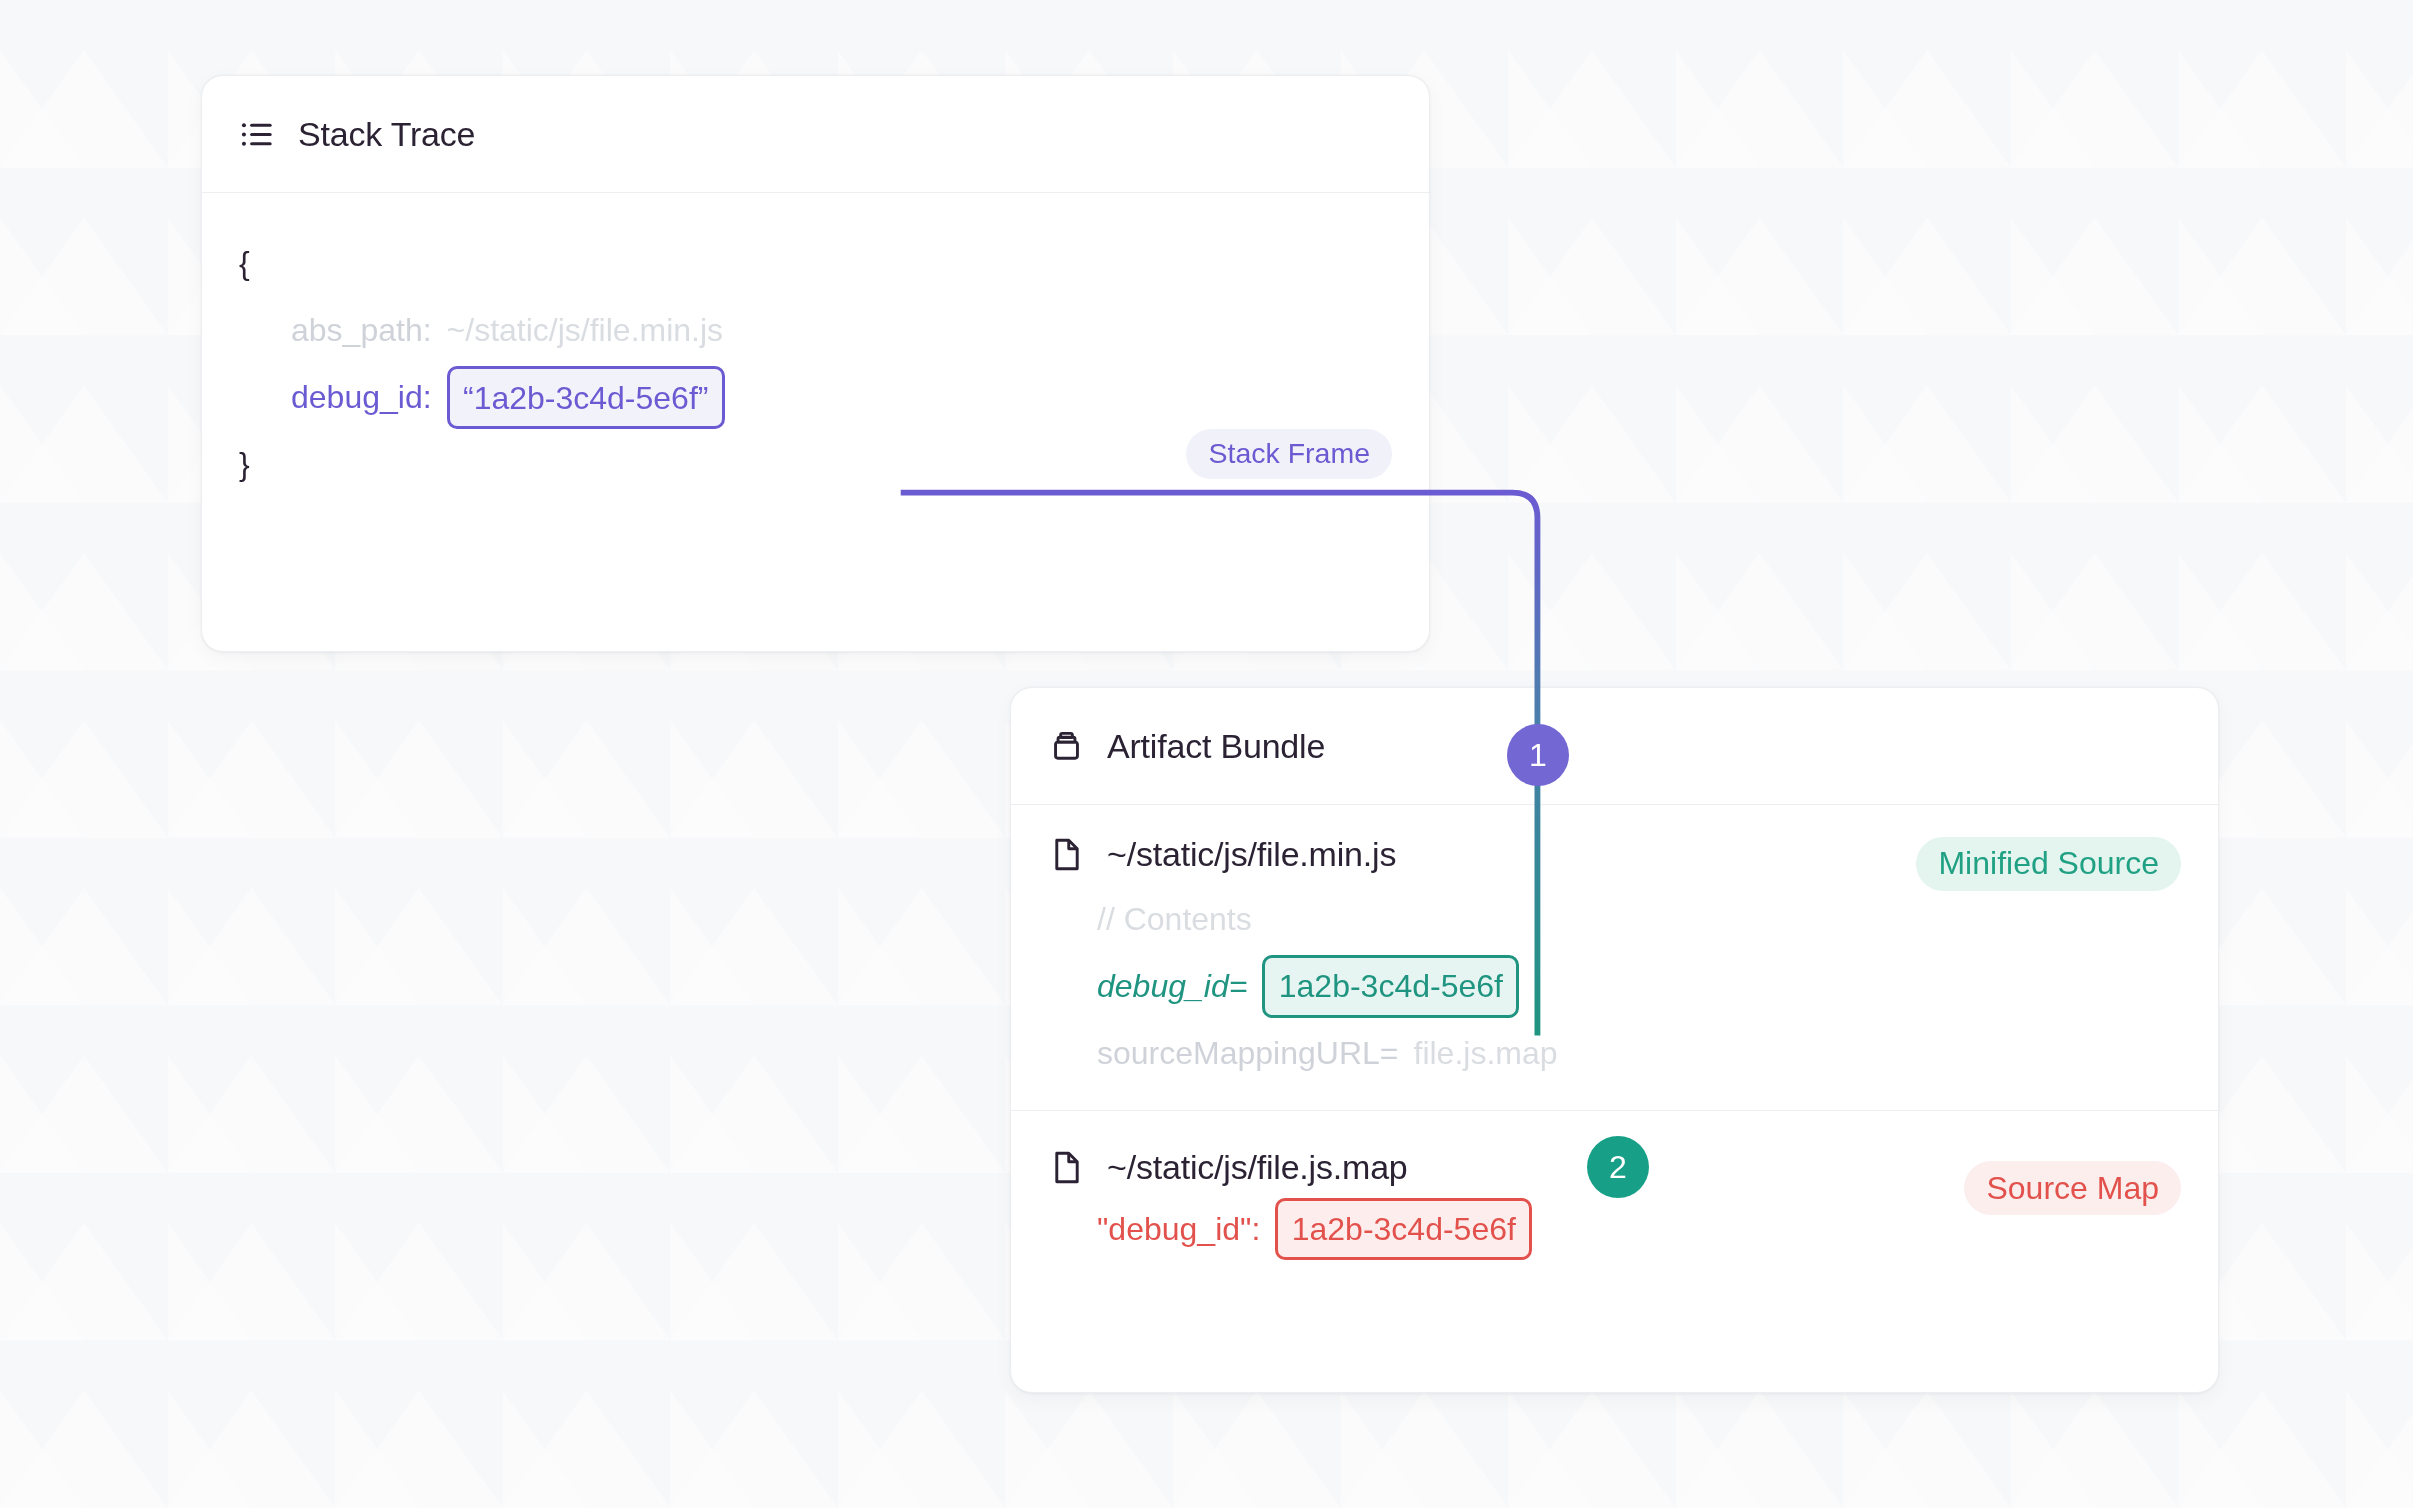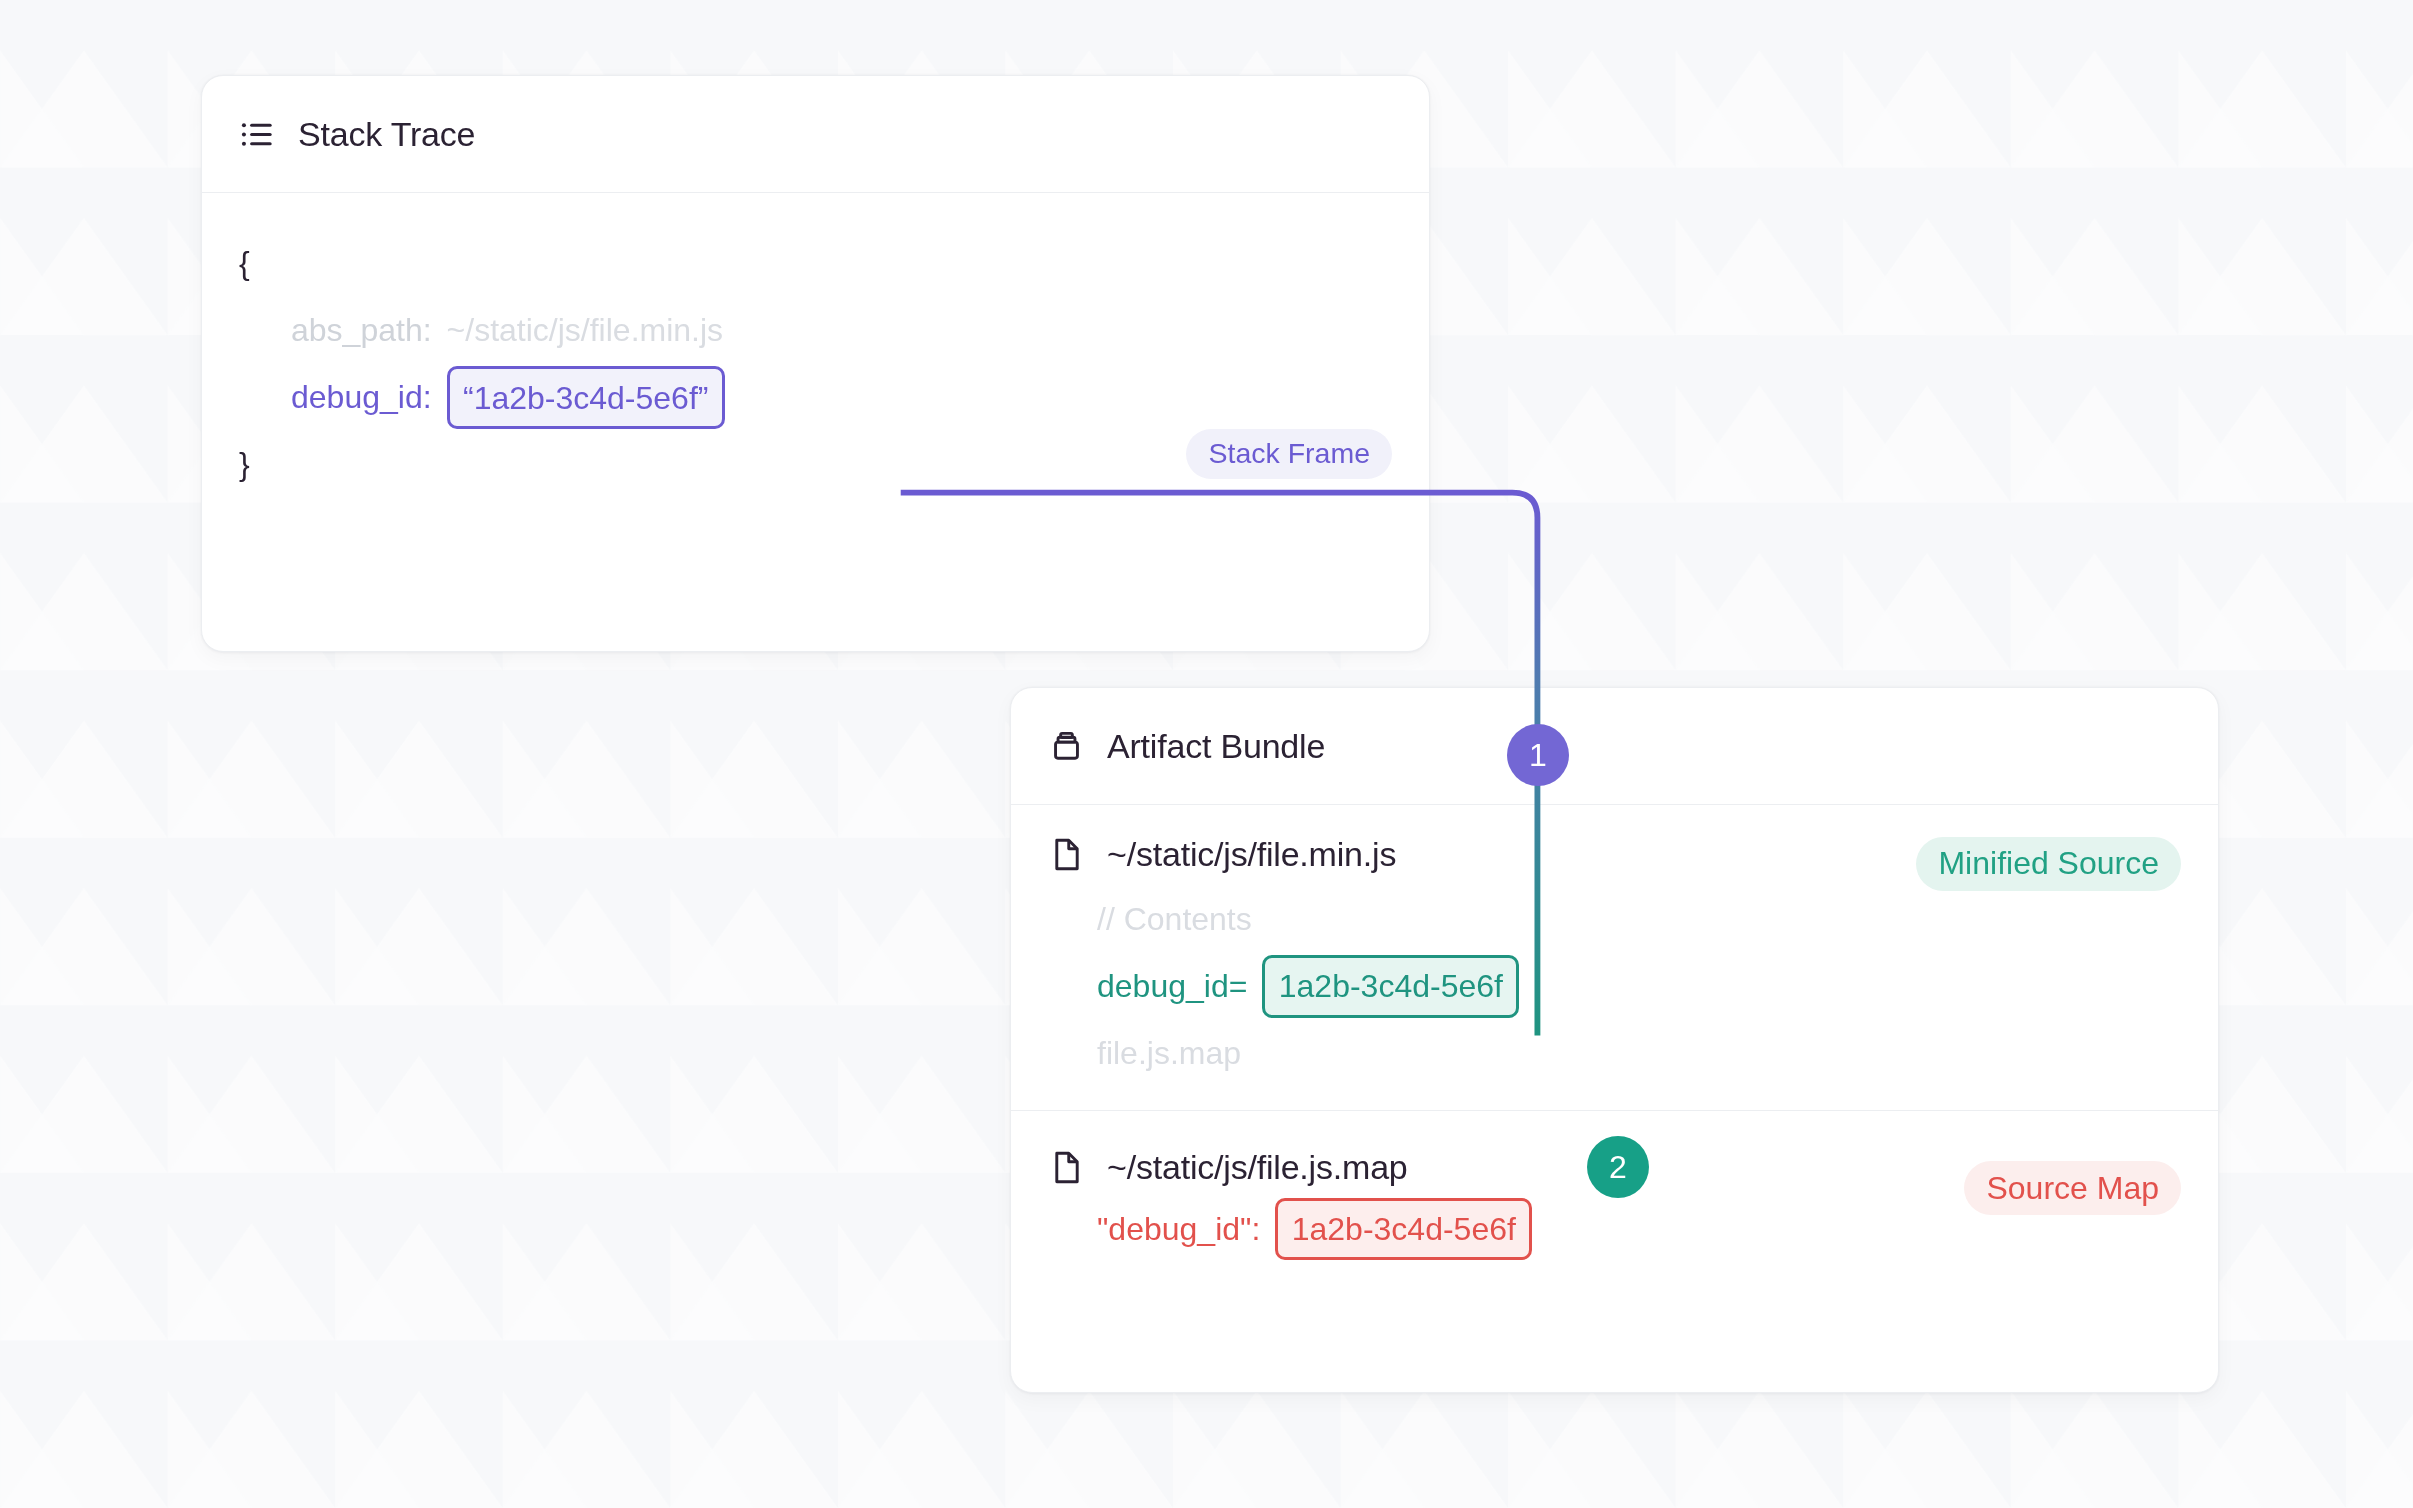--- a/index.html
+++ b/index.html
@@ -80,21 +80,21 @@
     border-radius:10px;
     padding:3.4px 13.4px;
     box-sizing:border-box;
     font-size:32px;
     line-height:50px;
   }
   .vb-purple{border:3.4px solid #6b5bd2;background:#f2f2fb;color:#6b5bd2;}
   .vb-teal{border:3.4px solid #1f9480;background:#e6f5f1;color:#1f9480;}
   .vb-red{border:3.4px solid #e2514c;background:#fdeeed;color:#e2514c;}
   .k-purple{color:#6b5bd2;}
-  .k-teal{color:#1f9480;}
+  .k-teal{color:#1f9480;font-style:italic;}
   .k-red{color:#e2514c;}
 
   
   #card-artifact-bundle{left:1010px;top:687px;width:1207px;height:704px;}
   .file-row{position:relative;padding:30px 37px 23.5px 37px;box-sizing:border-box;}
   .file-row + .file-row{border-top:0.8px solid #eceef1;}
   .file-head{display:flex;align-items:center;gap:22px;}
   .file-name{font-size:34px;font-weight:400;color:#2b2233;letter-spacing:-0.2px;white-space:nowrap;}
   .file-badge{
     position:absolute;right:37px;
@@ -197,20 +197,21 @@
       <div class="file-body">
         <div class="code-line" style="color:#d9dce1;">// Contents</div>
         <div class="code-line">
           <span class="kv">
             <span class="k-teal">debug_id=</span>
             <span class="value-box vb-teal" id="ab-debug-id-box">1a2b-3c4d-5e6f</span>
           </span>
         </div>
         <div class="code-line">
           <span class="kv">
+            <span class="dim-key">sourceMappingURL=</span>
             <span class="dim">file.js.map</span>
           </span>
         </div>
       </div>
     </div>
 
     <div class="file-row" style="padding-top:37px;">
       <div class="file-badge" id="badge-source-map" style="top:50px;text-align:center;">Source Map</div>
       <div class="file-head">
         <span class="hdr-icon">

